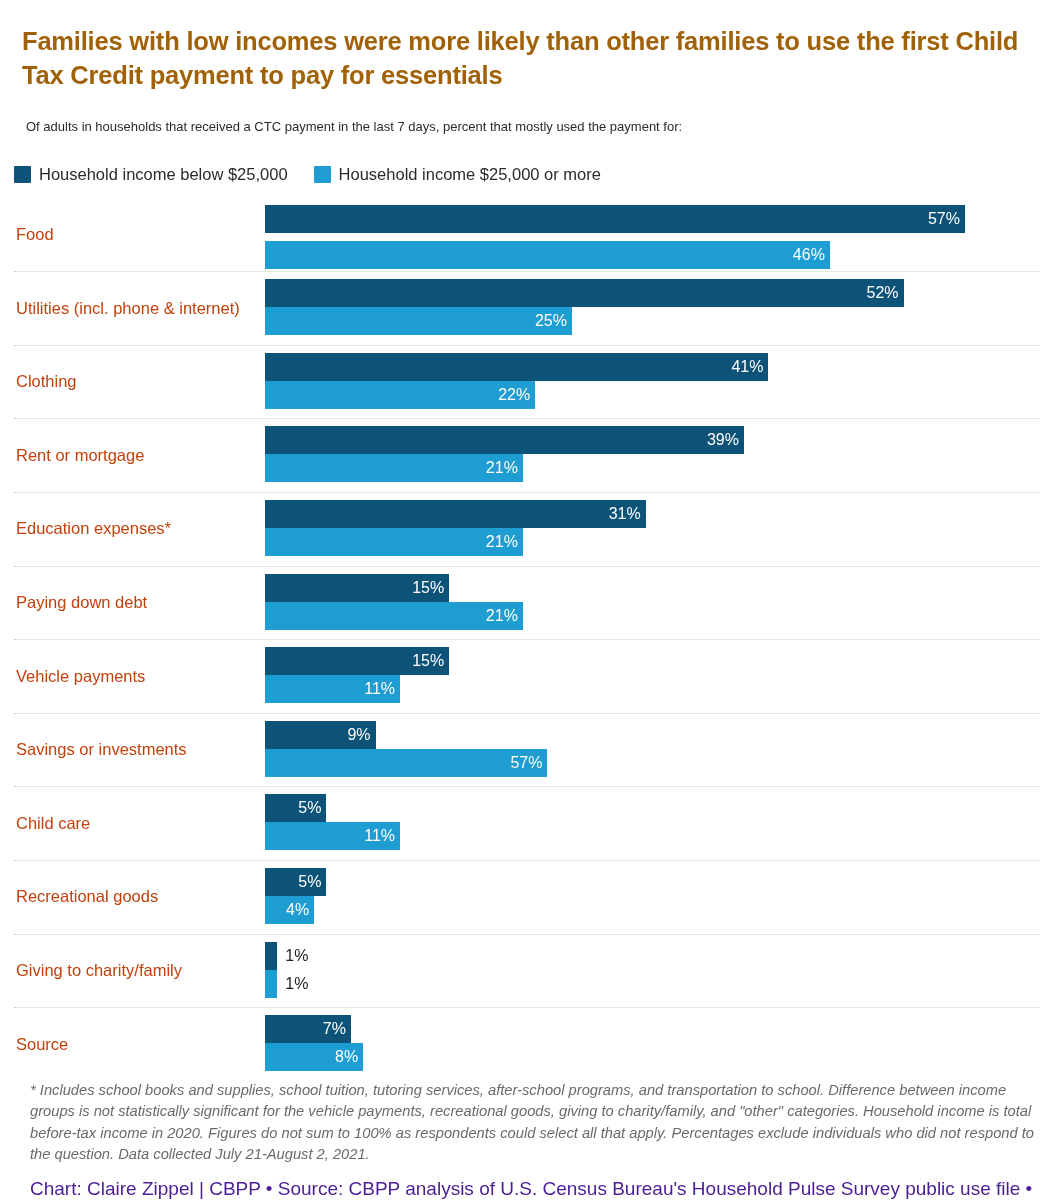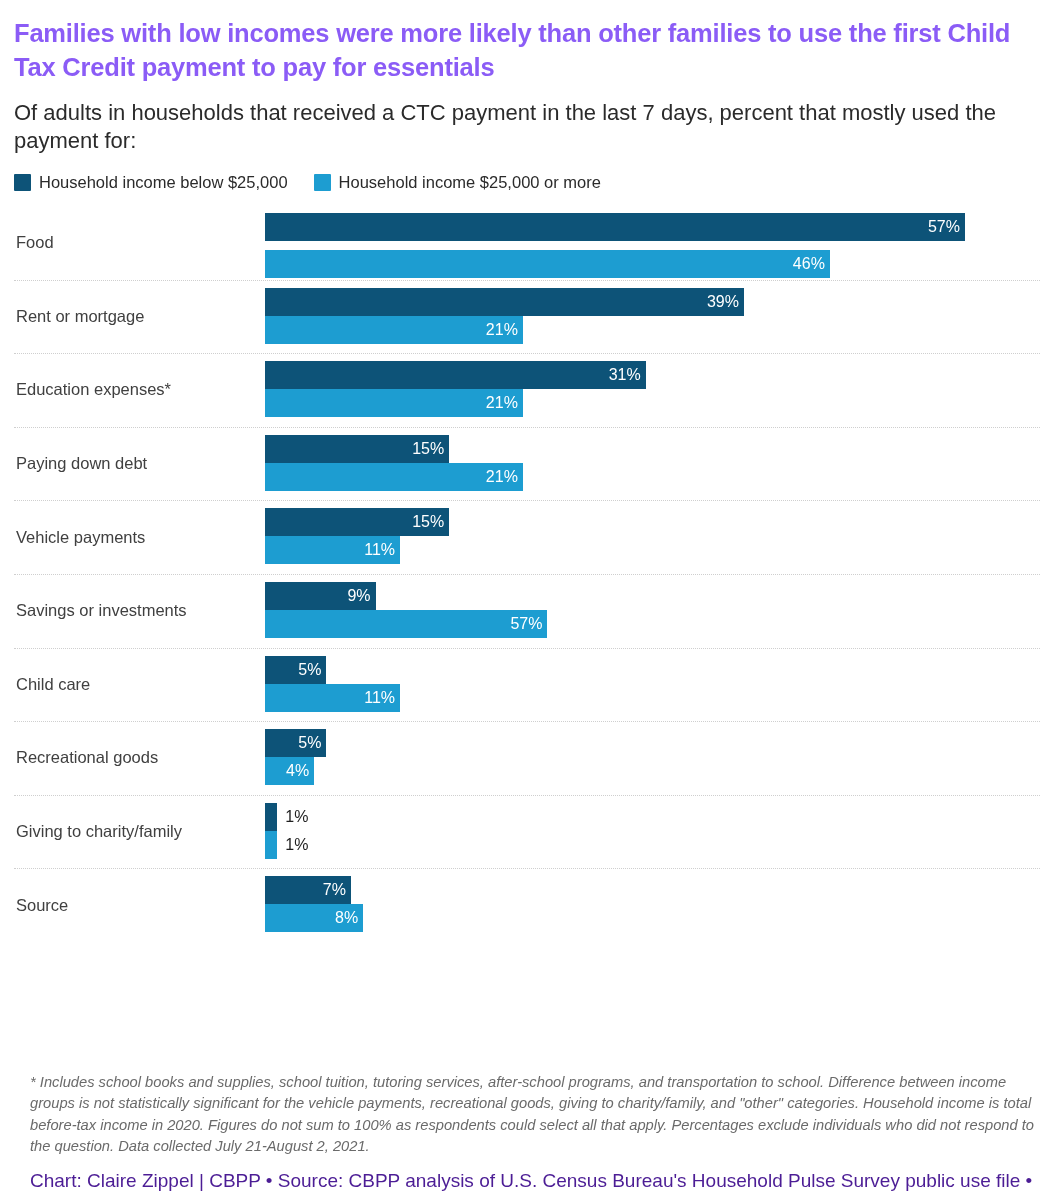--- a/index.html
+++ b/index.html
@@ -18,33 +18,33 @@
   .page {
     position: relative;
     width: 1054px;
     height: 1200px;
     box-sizing: border-box;
     padding: 0 14px;
   }
 
   
   .title {
-    margin: 0;
+    margin: 8px;
     padding-top: 17px;
     font-size: 25.5px;
     line-height: 1.33;
     font-weight: bold;
     letter-spacing: -0.2px;
-    color: #8b5cf6;
+    color: #a16207;
     max-width: 1010px;
   }
   .subtitle {
-    margin: 0;
+    margin: 12px;
     padding-top: 14px;
-    font-size: 22px;
+    font-size: 13px;
     line-height: 1.3;
     color: #2b2b2b;
     font-weight: normal;
   }
 
   
   .legend {
     display: flex;
     align-items: center;
     gap: 26px;
@@ -81,21 +81,21 @@
   }
   .row + .row {
     border-top: 1px dotted #cfcfcf;
   }
   .row-label {
     position: absolute;
     left: 2px;
     top: 50%;
     transform: translateY(-50%);
     font-size: 16.5px;
-    color: #404040;
+    color: #c2410c;
     white-space: nowrap;
     line-height: 1.2;
   }
   .bars {
     position: absolute;
     left: 251px;
     right: 0;
     top: 7px;
     bottom: 7px;
   }
@@ -182,20 +182,50 @@
             </div>
           </div>
           <div class="bar-wrap">
             <div class="bar" style="width: 564.88px; background: rgb(29, 157, 209); margin-top: 17px;">
               <span class="bar-value">46%</span>
             </div>
           </div>
         </div>
       </div>
       <div class="row">
+        <div class="row-label">Utilities (incl. phone &amp; internet)</div>
+        <div class="bars">
+          <div class="bar-wrap">
+            <div class="bar" style="width: 638.56px; background: rgb(13, 83, 120);">
+              <span class="bar-value">52%</span>
+            </div>
+          </div>
+          <div class="bar-wrap">
+            <div class="bar" style="width: 307px; background: rgb(29, 157, 209);">
+              <span class="bar-value">25%</span>
+            </div>
+          </div>
+        </div>
+      </div>
+      <div class="row">
+        <div class="row-label">Clothing</div>
+        <div class="bars">
+          <div class="bar-wrap">
+            <div class="bar" style="width: 503.48px; background: rgb(13, 83, 120);">
+              <span class="bar-value">41%</span>
+            </div>
+          </div>
+          <div class="bar-wrap">
+            <div class="bar" style="width: 270.16px; background: rgb(29, 157, 209);">
+              <span class="bar-value">22%</span>
+            </div>
+          </div>
+        </div>
+      </div>
+      <div class="row">
         <div class="row-label">Rent or mortgage</div>
         <div class="bars">
           <div class="bar-wrap">
             <div class="bar" style="width: 478.92px; background: rgb(13, 83, 120);">
               <span class="bar-value">39%</span>
             </div>
           </div>
           <div class="bar-wrap">
             <div class="bar" style="width: 257.88px; background: rgb(29, 157, 209);">
               <span class="bar-value">21%</span>

